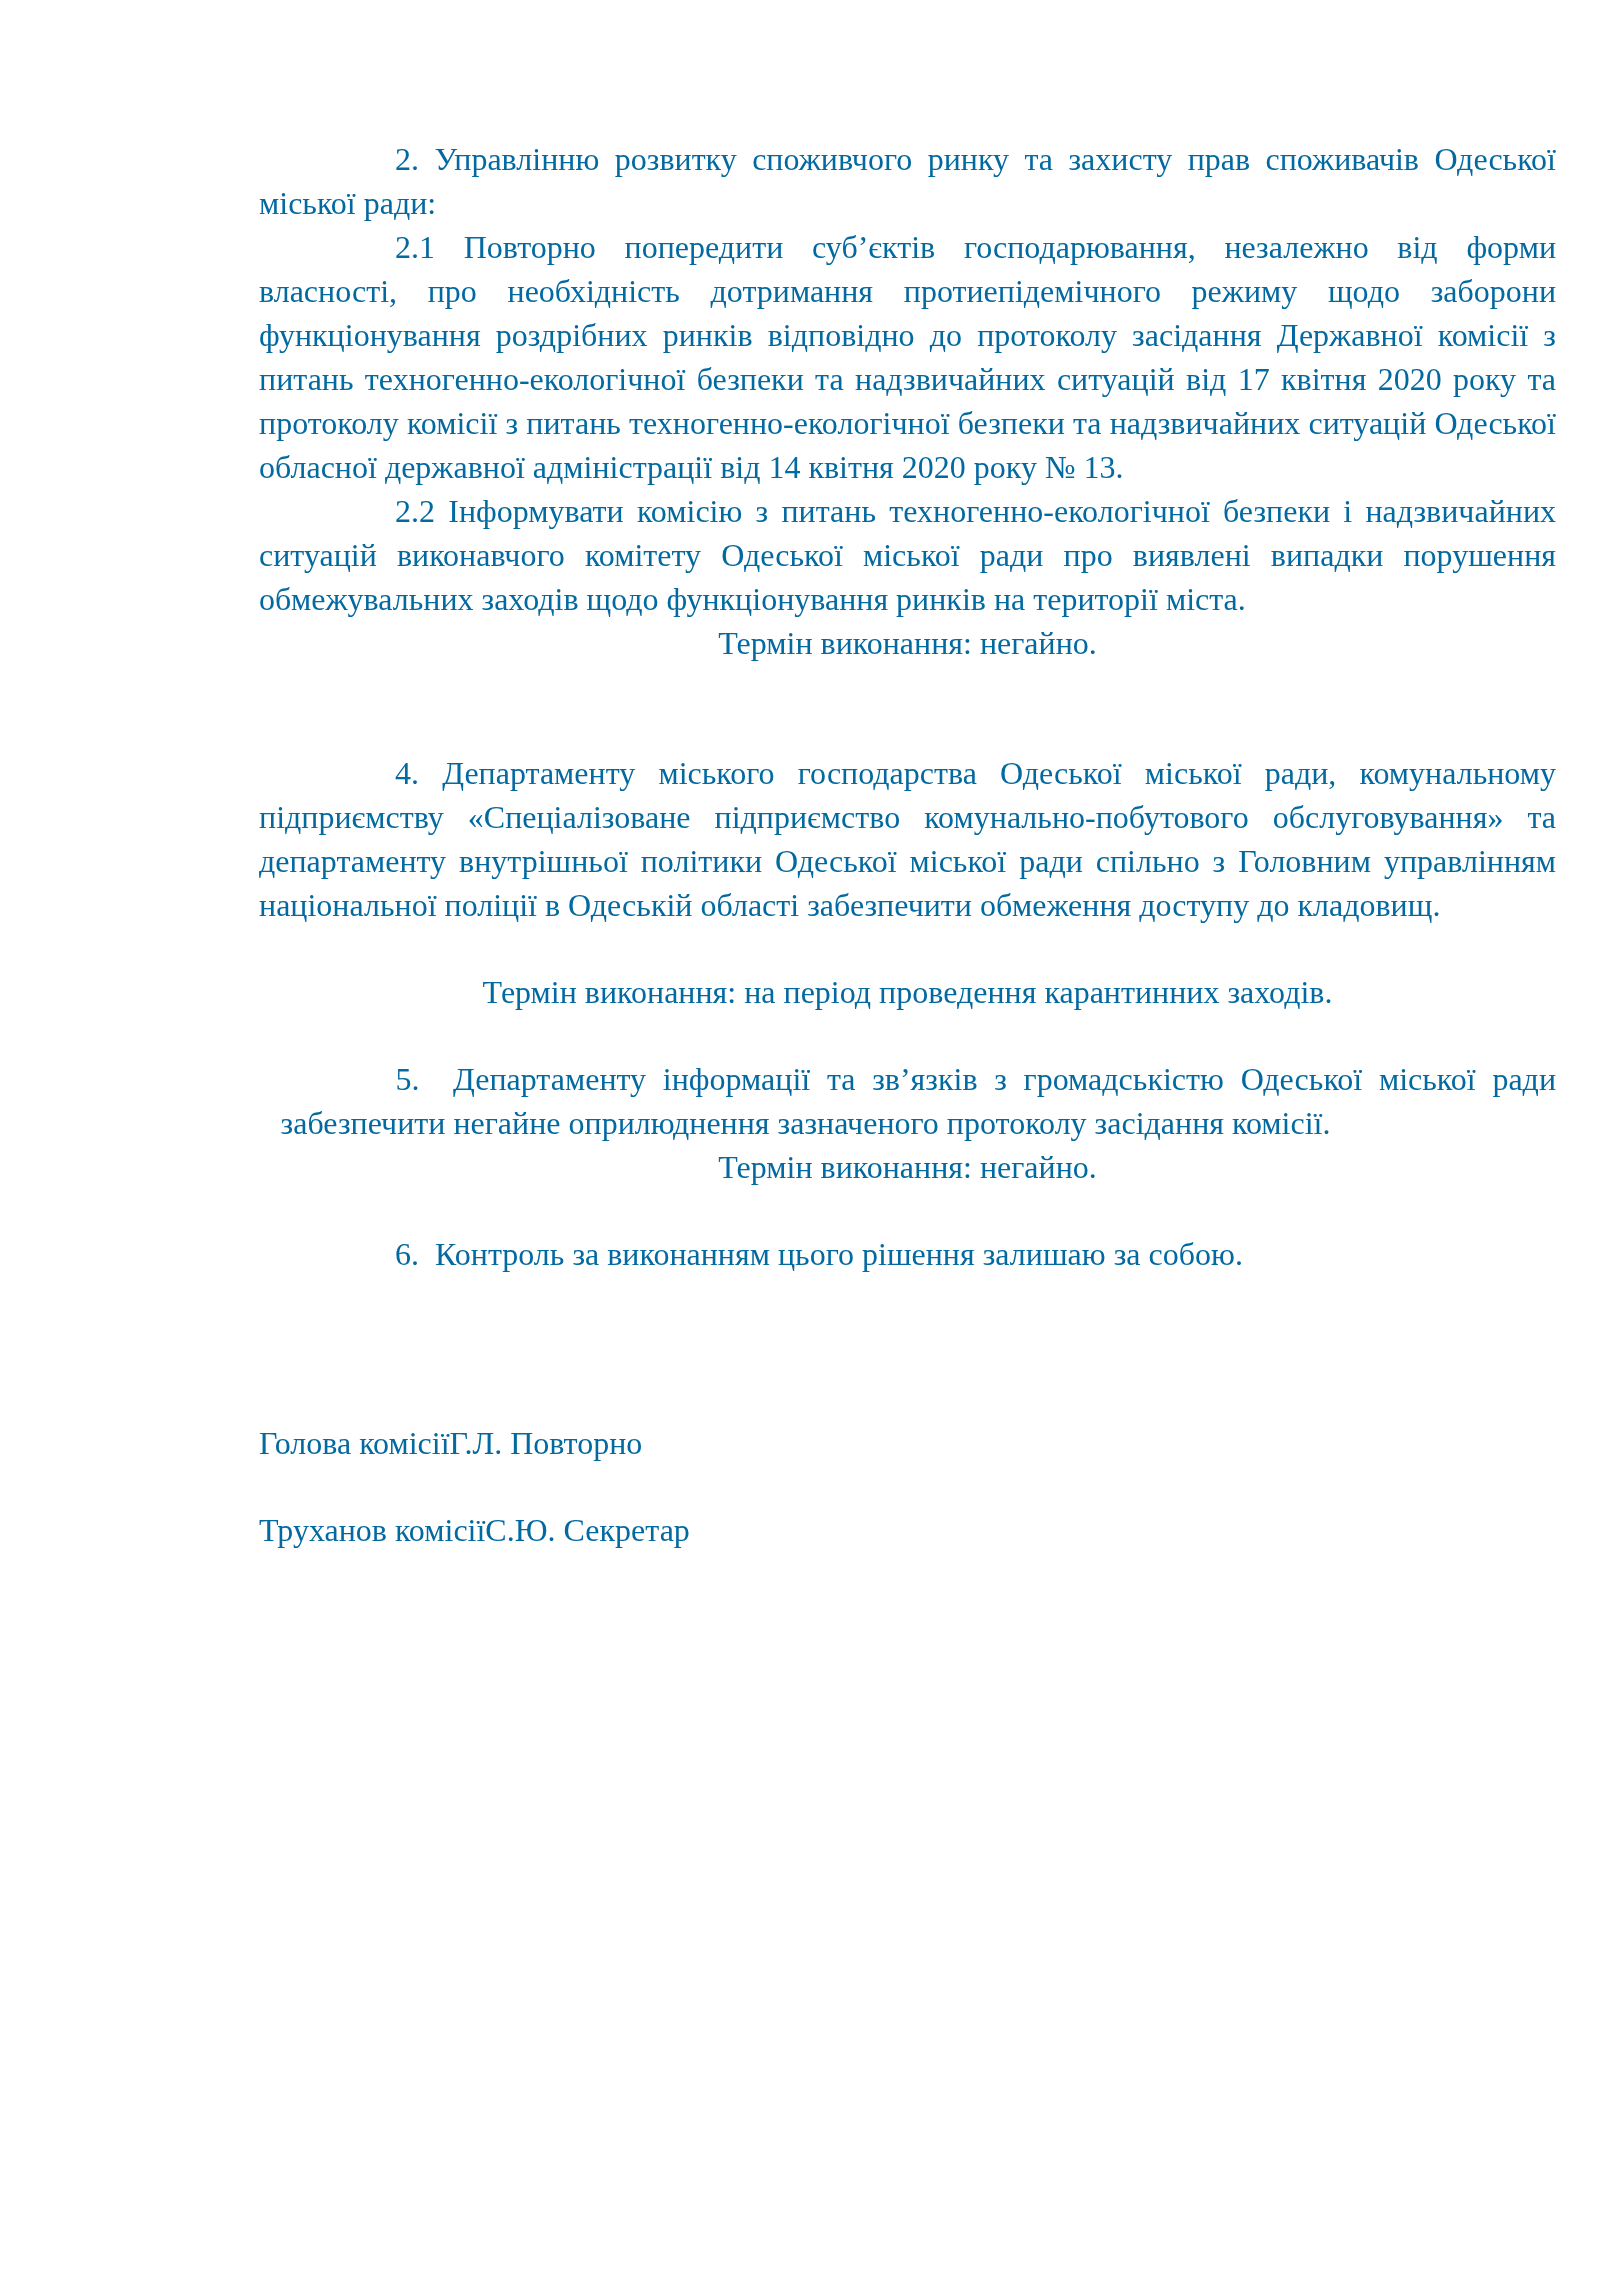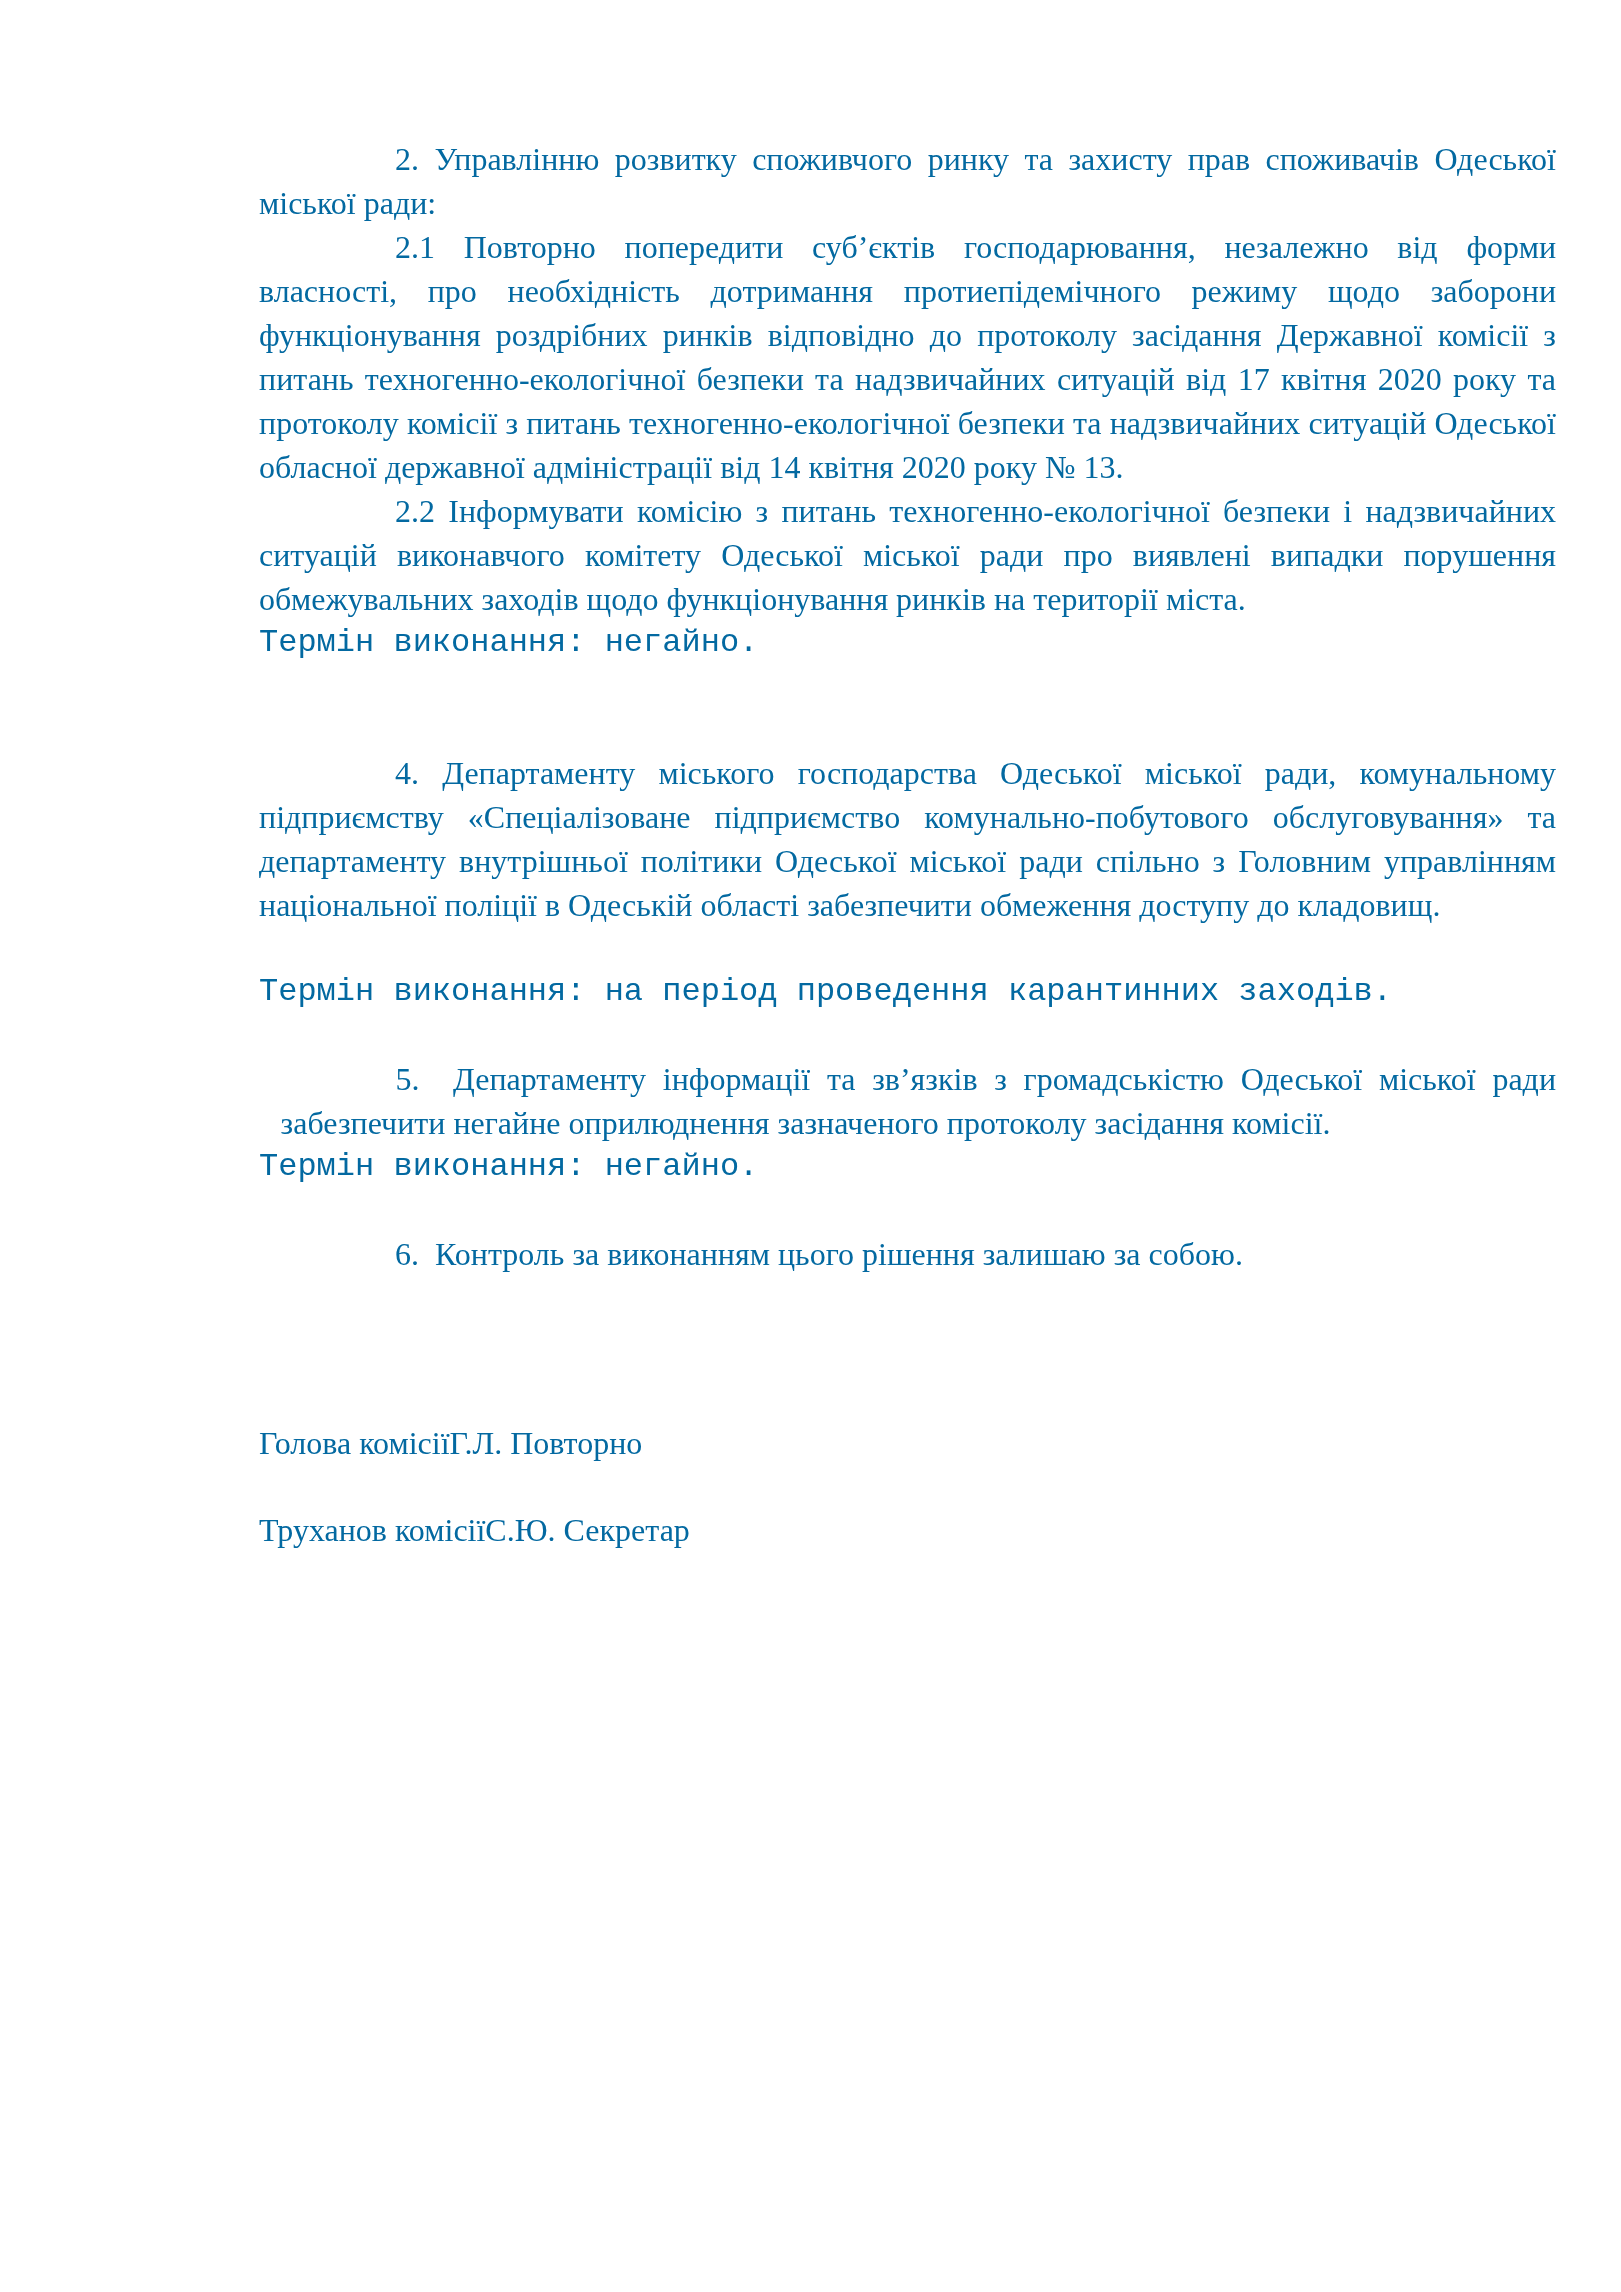--- a/index.html
+++ b/index.html
@@ -4,21 +4,21 @@
 <style>
   html, body { margin: 0; padding: 0; background: #ffffff; }
   body { width: 1621px; height: 2293px; position: relative; overflow: hidden; }
   .page {
     position: absolute; left: 228px; top: 137px; width: 1297px;
     font-family: "Liberation Serif", serif; font-size: 32px; line-height: 44px;
     color: #0369a1;
     margin-left: 31px;
   }
   p { margin: 0; text-align: justify; text-indent: 136px; }
-  .deadline { text-align: left; text-indent: 0; font-family: Liberation Mono, monospace; }
+  .deadline { text-align: center; text-indent: 0; }
   .gap1 { height: 43px; }
   .p5 { padding-left: 21.6px; text-indent: 115px; }
   .sig { display: flex; justify-content: flex-start; padding-right: 19.6px; }
   .spacer-big { height: 145px; }
   .spacer-sig { height: 43px; }
 </style>
 </head>
 <body>
 
 <div class="page">

